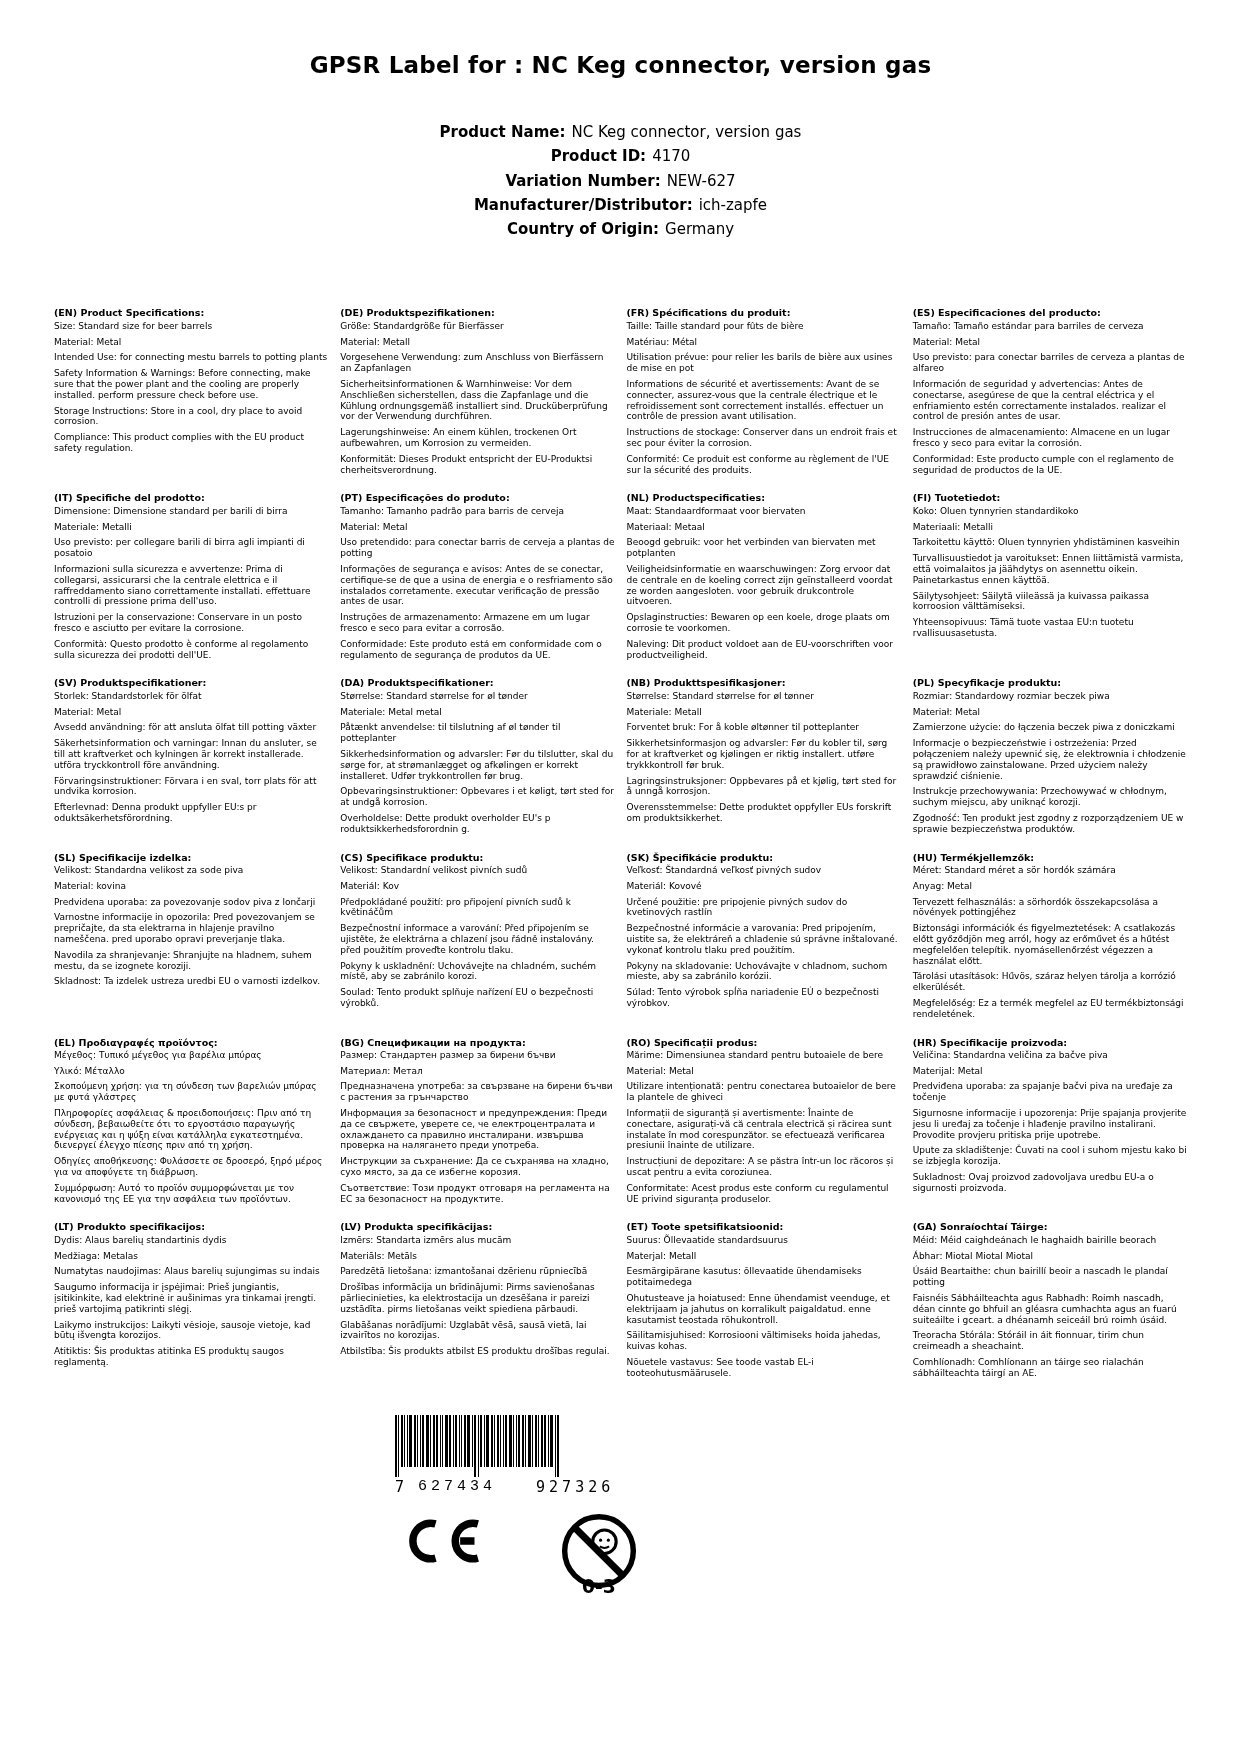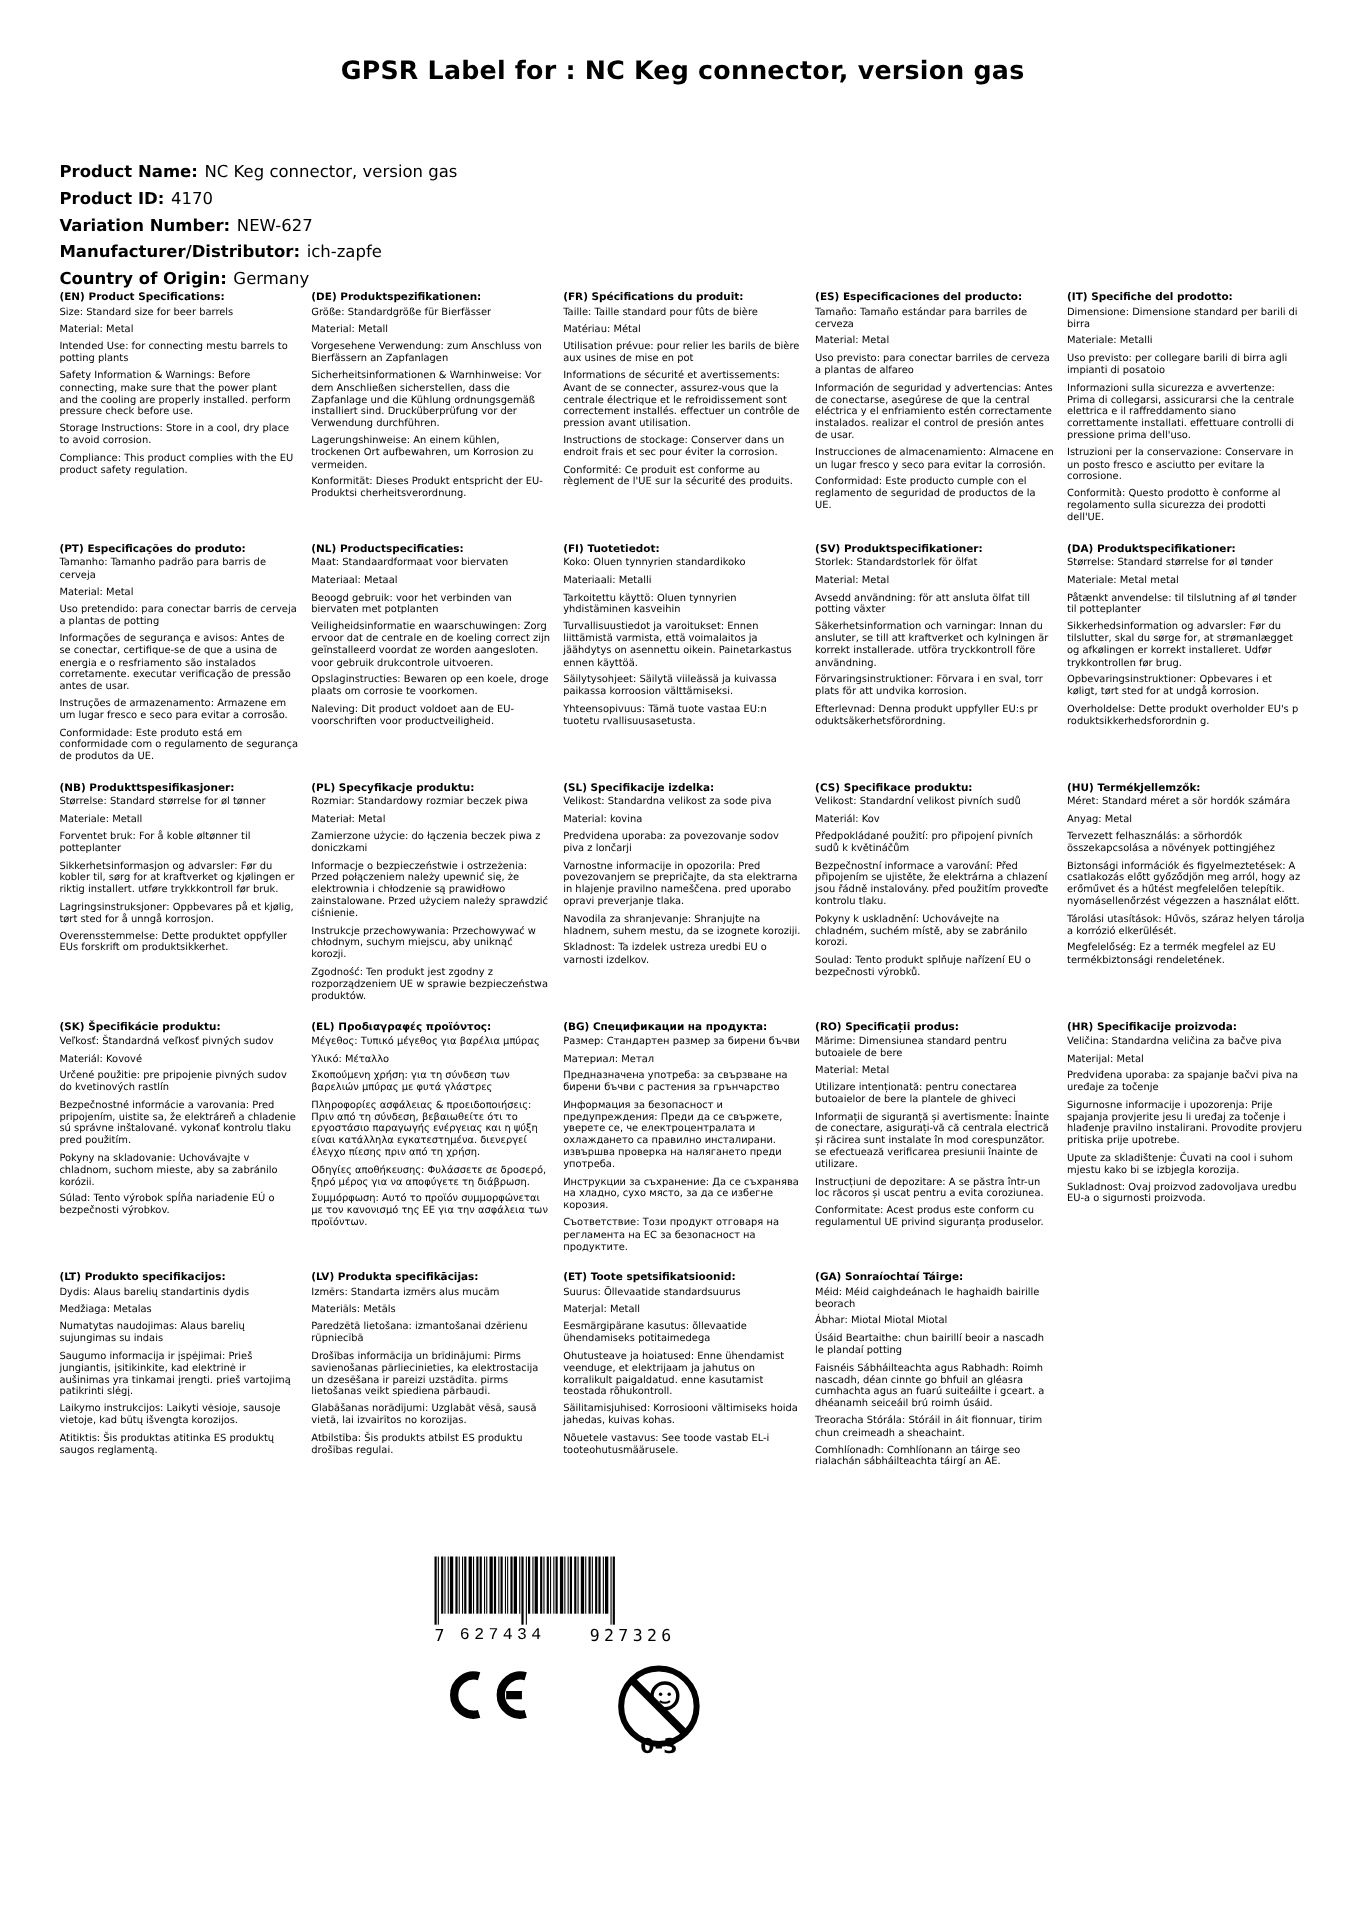--- a/index.html
+++ b/index.html
@@ -6,27 +6,28 @@
   body{
     width:1241px;height:1754px;
     font-family:"DejaVu Sans",sans-serif;
     color:#000;position:relative;overflow:hidden;
   }
   .page{padding:0 54px;}
   .doc-title{
     text-align:center;font-size:23px;font-weight:bold;
     padding-top:52px;letter-spacing:.2px;
   }
-  .product-info{margin-top:66px;font-size:15px;line-height:1.62;}
+  .product-info{margin-top:42px;font-size:15px;line-height:1.62;text-align:center;}
   .product-info .row{white-space:nowrap;}
   .product-info .lbl{font-weight:bold;}
   .product-info .val{font-weight:normal;margin-left:6px;}
   .lang-grid{
+    margin-top:66px;
     display:grid;
-    grid-template-columns:repeat(5,1fr);
+    grid-template-columns:repeat(4,1fr);
     column-gap:14px;
     row-gap:30px;
     align-items:start;
     gap:12px;
   }
   .lang-block{font-size:9px;line-height:1.2;}
   .lang-block h3{
     font-size:9.5px;margin:0 0 2px 0;font-weight:bold;
   }
   .lang-block p{margin:0 0 5px 0;}
@@ -185,36 +186,36 @@
       <section class="lang-block">
         <h3>(CS) Specifikace produktu:</h3>
         <p>Velikost: Standardní velikost pivních sudů</p>
         <p>Materiál: Kov</p>
         <p>Předpokládané použití: pro připojení pivních sudů k květináčům</p>
         <p>Bezpečnostní informace a varování: Před připojením se ujistěte, že elektrárna a chlazení jsou řádně instalovány. před použitím proveďte kontrolu tlaku.</p>
         <p>Pokyny k uskladnění: Uchovávejte na chladném, suchém místě, aby se zabránilo korozi.</p>
         <p>Soulad: Tento produkt splňuje nařízení EU o bezpečnosti výrobků.</p>
       </section>
       <section class="lang-block">
+        <h3>(SK) Špecifikácie produktu:</h3>
+        <p>Veľkosť: Štandardná veľkosť pivných sudov</p>
+        <p>Materiál: Kovové</p>
+        <p>Určené použitie: pre pripojenie pivných sudov do kvetinových rastlín</p>
+        <p>Bezpečnostné informácie a varovania: Pred pripojením, uistite sa, že elektráreň a chladenie sú správne inštalované. vykonať kontrolu tlaku pred použitím.</p>
+        <p>Pokyny na skladovanie: Uchovávajte v chladnom, suchom mieste, aby sa zabránilo korózii.</p>
+        <p>Súlad: Tento výrobok spĺňa nariadenie EÚ o bezpečnosti výrobkov.</p>
+      </section>
+      <section class="lang-block">
         <h3>(HU) Termékjellemzők:</h3>
         <p>Méret: Standard méret a sör hordók számára</p>
         <p>Anyag: Metal</p>
         <p>Tervezett felhasználás: a sörhordók összekapcsolása a növények pottingjéhez</p>
         <p>Biztonsági információk és figyelmeztetések: A csatlakozás előtt győződjön meg arról, hogy az erőművet és a hűtést megfelelően telepítik. nyomásellenőrzést végezzen a használat előtt.</p>
         <p>Tárolási utasítások: Hűvös, száraz helyen tárolja a korrózió elkerülését.</p>
         <p>Megfelelőség: Ez a termék megfelel az EU termékbiztonsági rendeletének.</p>
-      </section>
-      <section class="lang-block">
-        <h3>(SK) Špecifikácie produktu:</h3>
-        <p>Veľkosť: Štandardná veľkosť pivných sudov</p>
-        <p>Materiál: Kovové</p>
-        <p>Určené použitie: pre pripojenie pivných sudov do kvetinových rastlín</p>
-        <p>Bezpečnostné informácie a varovania: Pred pripojením, uistite sa, že elektráreň a chladenie sú správne inštalované. vykonať kontrolu tlaku pred použitím.</p>
-        <p>Pokyny na skladovanie: Uchovávajte v chladnom, suchom mieste, aby sa zabránilo korózii.</p>
-        <p>Súlad: Tento výrobok spĺňa nariadenie EÚ o bezpečnosti výrobkov.</p>
       </section>
       <section class="lang-block">
         <h3>(EL) Προδιαγραφές προϊόντος:</h3>
         <p>Μέγεθος: Τυπικό μέγεθος για βαρέλια μπύρας</p>
         <p>Υλικό: Μέταλλο</p>
         <p>Σκοπούμενη χρήση: για τη σύνδεση των βαρελιών μπύρας με φυτά γλάστρες</p>
         <p>Πληροφορίες ασφάλειας &amp; προειδοποιήσεις: Πριν από τη σύνδεση, βεβαιωθείτε ότι το εργοστάσιο παραγωγής ενέργειας και η ψύξη είναι κατάλληλα εγκατεστημένα. διενεργεί έλεγχο πίεσης πριν από τη χρήση.</p>
         <p>Οδηγίες αποθήκευσης: Φυλάσσετε σε δροσερό, ξηρό μέρος για να αποφύγετε τη διάβρωση.</p>
         <p>Συμμόρφωση: Αυτό το προϊόν συμμορφώνεται με τον κανονισμό της ΕΕ για την ασφάλεια των προϊόντων.</p>
       </section>

